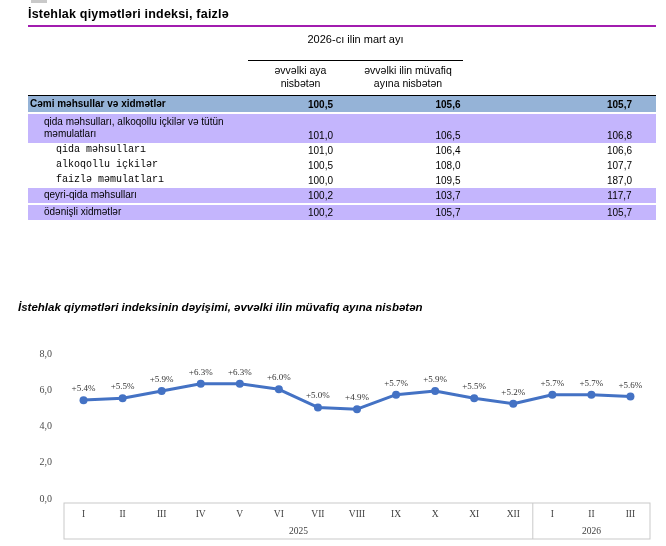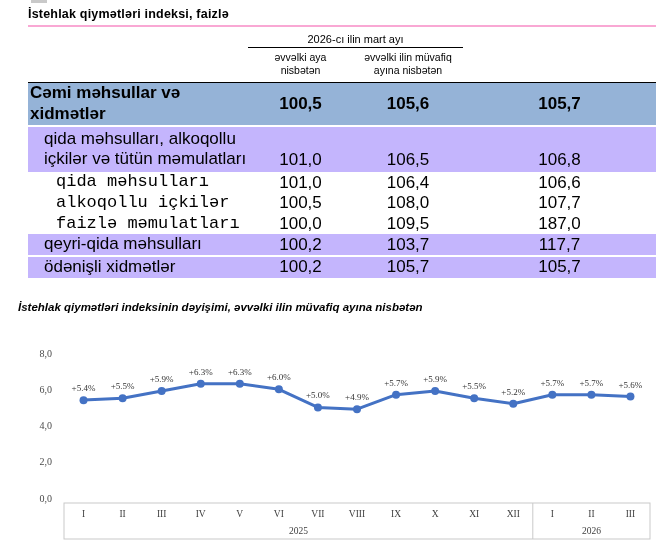--- a/index.html
+++ b/index.html
@@ -5,42 +5,42 @@
   html,body{margin:0;padding:0;}
   body{
     width:666px;height:546px;position:relative;overflow:hidden;
     background:#ffffff;color:#000;
     font-family:"Liberation Sans",sans-serif;
   }
   .edge-artifact{position:absolute;left:31px;top:0;width:16px;height:3px;background:#c9c9c9;}
   .doc-title{
     position:absolute;left:28px;top:7px;width:628px;
     font-size:12.5px;font-weight:bold;letter-spacing:.2px;
-    padding-bottom:4px;border-bottom:2px solid #f9a8d4;
+    padding-bottom:4px;border-bottom:2px solid #a21caf;
   }
   .cpi-table{position:absolute;left:28px;top:30px;width:628px;}
   .grid{display:grid;grid-template-columns:220px 105px 110px 193px;}
   .hdr{border-bottom:1.5px solid #000;}
   .hdr-empty{grid-column:1;grid-row:1/3;}
   .hdr-group{
     grid-column:2/4;grid-row:1;text-align:center;font-size:11px;
-    padding:3px 0 2px;border-bottom:1.5px solid #000;
+    padding:3px 0 15px;border-bottom:1.5px solid #000;
   }
   .hdr-sub{
     font-size:10.5px;line-height:1.25;text-align:center;
     display:flex;align-items:center;justify-content:center;
     padding:3px 10px 5px;
   }
   .hdr-sub1{grid-column:2;grid-row:2;}
   .hdr-sub2{grid-column:3;grid-row:2;}
   .hdr-col3{
     grid-column:4;grid-row:1/3;font-size:10.5px;line-height:1.3;text-align:center;
     display:flex;align-items:center;justify-content:center;padding:2px 6px;
   }
-  .trow{font-size:17px;min-height:15px;align-items:center;}
+  .trow{font-size:10px;min-height:15px;align-items:center;gap:20px;}
   .trow .lbl{padding-left:2px;line-height:1.22;}
   .trow .num{text-align:center;}
   .ind1 .lbl{padding-left:16px;}
   .ind2 .lbl{padding-left:28px;font-family:Liberation Mono, monospace;}
   .row-total{background:#95B3D7;font-weight:bold;min-height:16px;margin-bottom:2px;}
   .row-light{background:#c4b5fd;}
   .row-white{background:#ffffff;}
   .gap-after{margin-bottom:2px;}
   .row-tall{align-items:end;padding-bottom:2px;padding-top:2px;}
   .chart-title{

